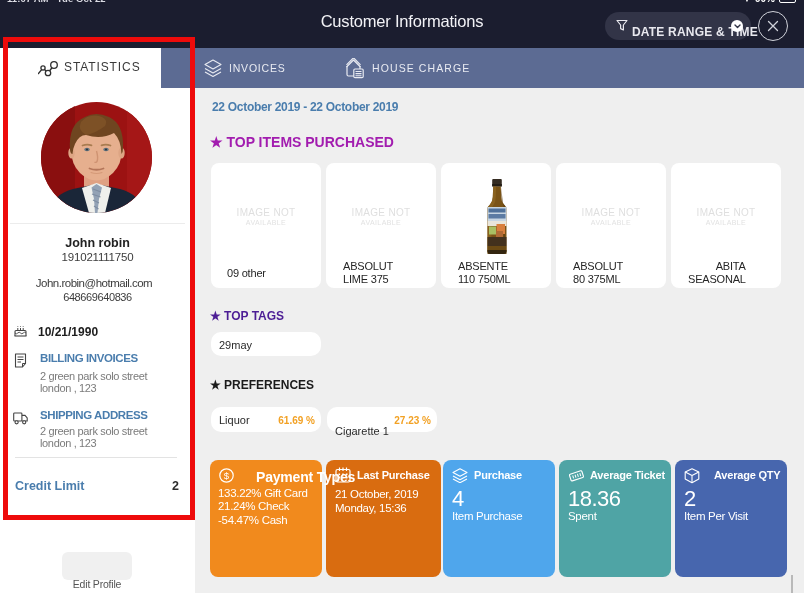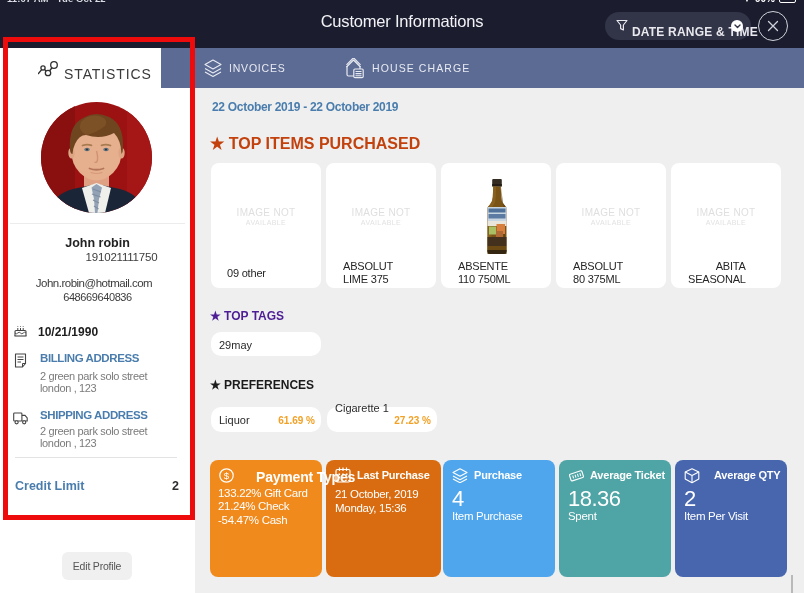--- a/index.html
+++ b/index.html
@@ -36,21 +36,21 @@
 
 <div class="abs" style="left:0;top:48px;width:161px;height:40px;background:#ffffff;"></div>
 <div class="abs" style="left:0;top:88px;width:195px;height:505px;background:#ffffff;"></div>
 
 <svg class="abs" style="left:38px;top:58px;" width="21" height="20" viewBox="0 0 21 20">
   <path d="M0 16 L5 10 M5 10 L10 15 M10 15 L16 7" stroke="#2f2f2f" stroke-width="1.3" fill="none"></path>
   <circle cx="5" cy="10" r="2.1" fill="#fff" stroke="#2f2f2f" stroke-width="1.3"></circle>
   <circle cx="10" cy="15" r="2.7" fill="#fff" stroke="#2f2f2f" stroke-width="1.3"></circle>
   <circle cx="16" cy="7" r="3.3" fill="#fff" stroke="#2f2f2f" stroke-width="1.3"></circle>
 </svg>
-<div class="abs" style="left:64px;top:66px;color:#3a3a3a;font-size:14px;letter-spacing:0.9px;">STATISTICS</div>
+<div class="abs" style="left:64px;top:60px;color:#3a3a3a;font-size:12px;letter-spacing:0.9px;">STATISTICS</div>
 
 <svg class="abs" style="left:204px;top:59px;" width="18" height="18" viewBox="0 0 18 18">
   <path d="M9 1 L17 5.5 L9 10 L1 5.5 Z" fill="none" stroke="#e9ebf2" stroke-width="1.1" stroke-linejoin="round"></path>
   <path d="M1 9.5 L9 14 L17 9.5" fill="none" stroke="#e9ebf2" stroke-width="1.1" stroke-linejoin="round"></path>
   <path d="M1 13 L9 17.5 L17 13" fill="none" stroke="#e9ebf2" stroke-width="1.1" stroke-linejoin="round"></path>
 </svg>
 <div class="abs" style="left:229px;top:62px;color:#e9ebf2;font-size:10.5px;letter-spacing:0.8px;">INVOICES</div>
 
 <svg class="abs" style="left:345px;top:58px;" width="19" height="21" viewBox="0 0 19 21">
   <path d="M1.5 9 L8.5 2 L15.5 9" fill="none" stroke="#e9ebf2" stroke-width="1.2" stroke-linejoin="round"></path>
@@ -101,59 +101,59 @@
     <path d="M55.5 49 Q57.5 56 56 59.5 Q55 61 53.5 60" stroke="#cf9372" stroke-width="1.4" fill="none"></path>
 
     <path d="M48.5 66.5 Q55.5 69 62.5 66.5" stroke="#b4765a" stroke-width="1.8" fill="none" stroke-linecap="round"></path>
     <path d="M50 70.5 Q55.5 72.5 61 70.5" stroke="#d59a78" stroke-width="1.1" fill="none" stroke-linecap="round"></path>
   </g>
 </svg>
 
 <div class="abs" style="left:10px;top:223px;width:175px;height:1px;background:#ececec;"></div>
 
 <div class="abs" style="left:0;top:235.5px;width:195px;text-align:center;color:#222;font-size:12.5px;font-weight:bold;">John robin</div>
-<div class="abs" style="left:0;top:251px;width:195px;text-align:center;color:#3c3c3c;font-size:11.5px;letter-spacing:-0.2px;margin-left:24px;">191021111750</div>
+<div class="abs" style="left:0;top:251px;width:195px;text-align:center;color:#3c3c3c;font-size:11.5px;letter-spacing:-0.2px;">191021111750</div>
 <div class="abs" style="left:0;top:277px;width:175px;text-align:center;color:#3c3c3c;font-size:11.5px;letter-spacing:-0.5px;padding-left:13px;">John.robin@hotmail.com</div>
 <div class="abs" style="left:0;top:291px;width:195px;text-align:center;color:#3c3c3c;font-size:11px;letter-spacing:-0.4px;">648669640836</div>
 
 <svg class="abs" style="left:14px;top:325px;" width="13" height="12" viewBox="0 0 13 12">
   <path d="M1 11 V6.5 Q1 5.5 2 5.5 H11 Q12 5.5 12 6.5 V11" fill="none" stroke="#444" stroke-width="1.1"></path>
   <path d="M0.5 11 H12.5" stroke="#444" stroke-width="1.1"></path>
   <path d="M1 8 Q2.4 9.6 3.8 8 Q5.2 6.4 6.5 8 Q7.8 9.6 9.2 8 Q10.6 6.4 12 8" fill="none" stroke="#444" stroke-width="0.9"></path>
   <path d="M3.8 3 V5 M6.5 3 V5 M9.2 3 V5" stroke="#444" stroke-width="1"></path>
   <path d="M3.8 1.2 V2 M6.5 1.2 V2 M9.2 1.2 V2" stroke="#444" stroke-width="0.8"></path>
 </svg>
 <div class="abs" style="left:38px;top:325px;color:#1d1d1d;font-size:12px;font-weight:bold;">10/21/1990</div>
 
 <svg class="abs" style="left:14px;top:353px;" width="13" height="15" viewBox="0 0 13 15">
   <path d="M1.5 1 H11.5 V10.5 L8.5 14 H1.5 Z" fill="none" stroke="#444" stroke-width="1.1" stroke-linejoin="round"></path>
   <path d="M8.5 14 V10.5 H11.5" fill="none" stroke="#444" stroke-width="1"></path>
   <path d="M3.5 4 H9.5 M3.5 6.5 H9.5 M3.5 9 H7" stroke="#444" stroke-width="1"></path>
 </svg>
-<div class="abs" style="left:40px;top:352px;color:#4a7dad;font-size:11.5px;font-weight:bold;letter-spacing:-0.4px;">BILLING ADDRESS</div>
+<div class="abs" style="left:40px;top:352px;color:#4a7dad;font-size:11.5px;font-weight:bold;letter-spacing:-0.4px;">BILLING INVOICES</div>
 <div class="abs" style="left:40px;top:371px;color:#7b7b7b;font-size:11px;letter-spacing:-0.35px;line-height:11.5px;">2 green park solo street<br>london , 123</div>
 
 <svg class="abs" style="left:13px;top:412px;" width="15" height="13" viewBox="0 0 15 13">
   <rect x="0.7" y="1" width="8.2" height="8" rx="0.8" fill="none" stroke="#444" stroke-width="1.1"></rect>
   <path d="M8.9 3.4 H12 L14.2 6 V9 H8.9" fill="none" stroke="#444" stroke-width="1.1"></path>
   <circle cx="3.6" cy="10.3" r="1.6" fill="#fff" stroke="#444" stroke-width="1.1"></circle>
   <circle cx="11.2" cy="10.3" r="1.6" fill="#fff" stroke="#444" stroke-width="1.1"></circle>
 </svg>
 <div class="abs" style="left:40px;top:409px;color:#4a7dad;font-size:11.5px;font-weight:bold;letter-spacing:-0.4px;">SHIPPING ADDRESS</div>
 <div class="abs" style="left:40px;top:426px;color:#7b7b7b;font-size:11px;letter-spacing:-0.35px;line-height:11.5px;">2 green park solo street<br>london , 123</div>
 
 <div class="abs" style="left:15px;top:457px;width:162px;height:1px;background:#e3e3e3;"></div>
 <div class="abs" style="left:15px;top:479px;color:#4a7dad;font-size:12.5px;font-weight:bold;">Credit Limit</div>
 <div class="abs" style="left:172px;top:479px;color:#2e2e2e;font-size:12.5px;font-weight:bold;">2</div>
 
 <div class="abs" style="left:62px;top:552px;width:70px;height:28px;background:#f0f0f0;border-radius:6px;"></div>
-<div class="abs" style="left:62px;top:560px;width:70px;text-align:center;color:#555;font-size:10.5px;letter-spacing:-0.2px;">Edit Profile</div>
+<div class="abs" style="left:62px;top:578px;width:70px;text-align:center;color:#555;font-size:10.5px;letter-spacing:-0.2px;">Edit Profile</div>
 
 <div class="abs" style="left:212px;top:100px;color:#4a7dad;font-size:12px;font-weight:bold;letter-spacing:-0.3px;">22 October 2019 - 22 October 2019</div>
-<div class="abs" style="left:210px;top:134px;color:#c2410c;font-size:16px;font-weight:bold;">★ TOP ITEMS PURCHASED</div>
+<div class="abs" style="left:210px;top:134px;color:#a21caf;font-size:14px;font-weight:bold;">★ TOP ITEMS PURCHASED</div>
 
 <div class="abs" style="left:211px;top:163px;width:110px;height:125px;background:#fff;border-radius:8px;"></div>
 <div class="abs" style="left:326px;top:163px;width:110px;height:125px;background:#fff;border-radius:8px;"></div>
 <div class="abs" style="left:441px;top:163px;width:110px;height:125px;background:#fff;border-radius:8px;"></div>
 <div class="abs" style="left:556px;top:163px;width:110px;height:125px;background:#fff;border-radius:8px;"></div>
 <div class="abs" style="left:671px;top:163px;width:110px;height:125px;background:#fff;border-radius:8px;"></div>
 
 <div class="abs" style="left:211px;top:207px;width:110px;text-align:center;color:#dfdfdf;font-size:10px;letter-spacing:0.3px;">IMAGE NOT</div>
 <div class="abs" style="left:211px;top:219px;width:110px;text-align:center;color:#e2e2e2;font-size:7px;letter-spacing:0.4px;">AVAILABLE</div>
 <div class="abs" style="left:326px;top:207px;width:110px;text-align:center;color:#dfdfdf;font-size:10px;letter-spacing:0.3px;">IMAGE NOT</div>
@@ -189,21 +189,21 @@
 
 <div class="abs" style="left:210px;top:309px;color:#4c1d95;font-size:12px;font-weight:bold;">★ TOP TAGS</div>
 <div class="abs" style="left:211px;top:332px;width:110px;height:24px;background:#fff;border-radius:10px;"></div>
 <div class="abs" style="left:219px;top:339px;color:#2a2a2a;font-size:11px;">29may</div>
 
 <div class="abs" style="left:210px;top:378px;color:#1b1b1b;font-size:12px;font-weight:bold;">★ PREFERENCES</div>
 <div class="abs" style="left:211px;top:407px;width:110px;height:25px;background:#fff;border-radius:10px;"></div>
 <div class="abs" style="left:219px;top:414px;color:#2a2a2a;font-size:11px;">Liquor</div>
 <div class="abs" style="left:211px;top:415px;width:104px;text-align:right;color:#f2a124;font-size:10px;font-weight:bold;">61.69 %</div>
 <div class="abs" style="left:327px;top:407px;width:110px;height:25px;background:#fff;border-radius:10px;"></div>
-<div class="abs" style="left:335px;top:402px;color:#2a2a2a;font-size:11px;">Cigarette 1</div>
+<div class="abs" style="left:335px;top:425px;color:#2a2a2a;font-size:11px;">Cigarette 1</div>
 <div class="abs" style="left:327px;top:415px;width:104px;text-align:right;color:#f2a124;font-size:10px;font-weight:bold;">27.23 %</div>
 
 <div class="abs" style="left:210px;top:460px;width:112px;height:117px;background:#f18a1d;border-radius:8px;"></div>
 <div class="abs" style="left:326px;top:460px;width:115px;height:117px;background:#d96c10;border-radius:8px;"></div>
 <div class="abs" style="left:443px;top:460px;width:112px;height:117px;background:#4fa6ec;border-radius:8px;"></div>
 <div class="abs" style="left:559px;top:460px;width:112px;height:117px;background:#4fa4a5;border-radius:8px;"></div>
 <div class="abs" style="left:675px;top:460px;width:112px;height:117px;background:#4766ae;border-radius:8px;"></div>
 
 <svg class="abs" style="left:219px;top:468px;" width="15" height="15" viewBox="0 0 15 15">
   <circle cx="7.5" cy="7.5" r="6.7" fill="none" stroke="#fff" stroke-width="1.2"></circle>

